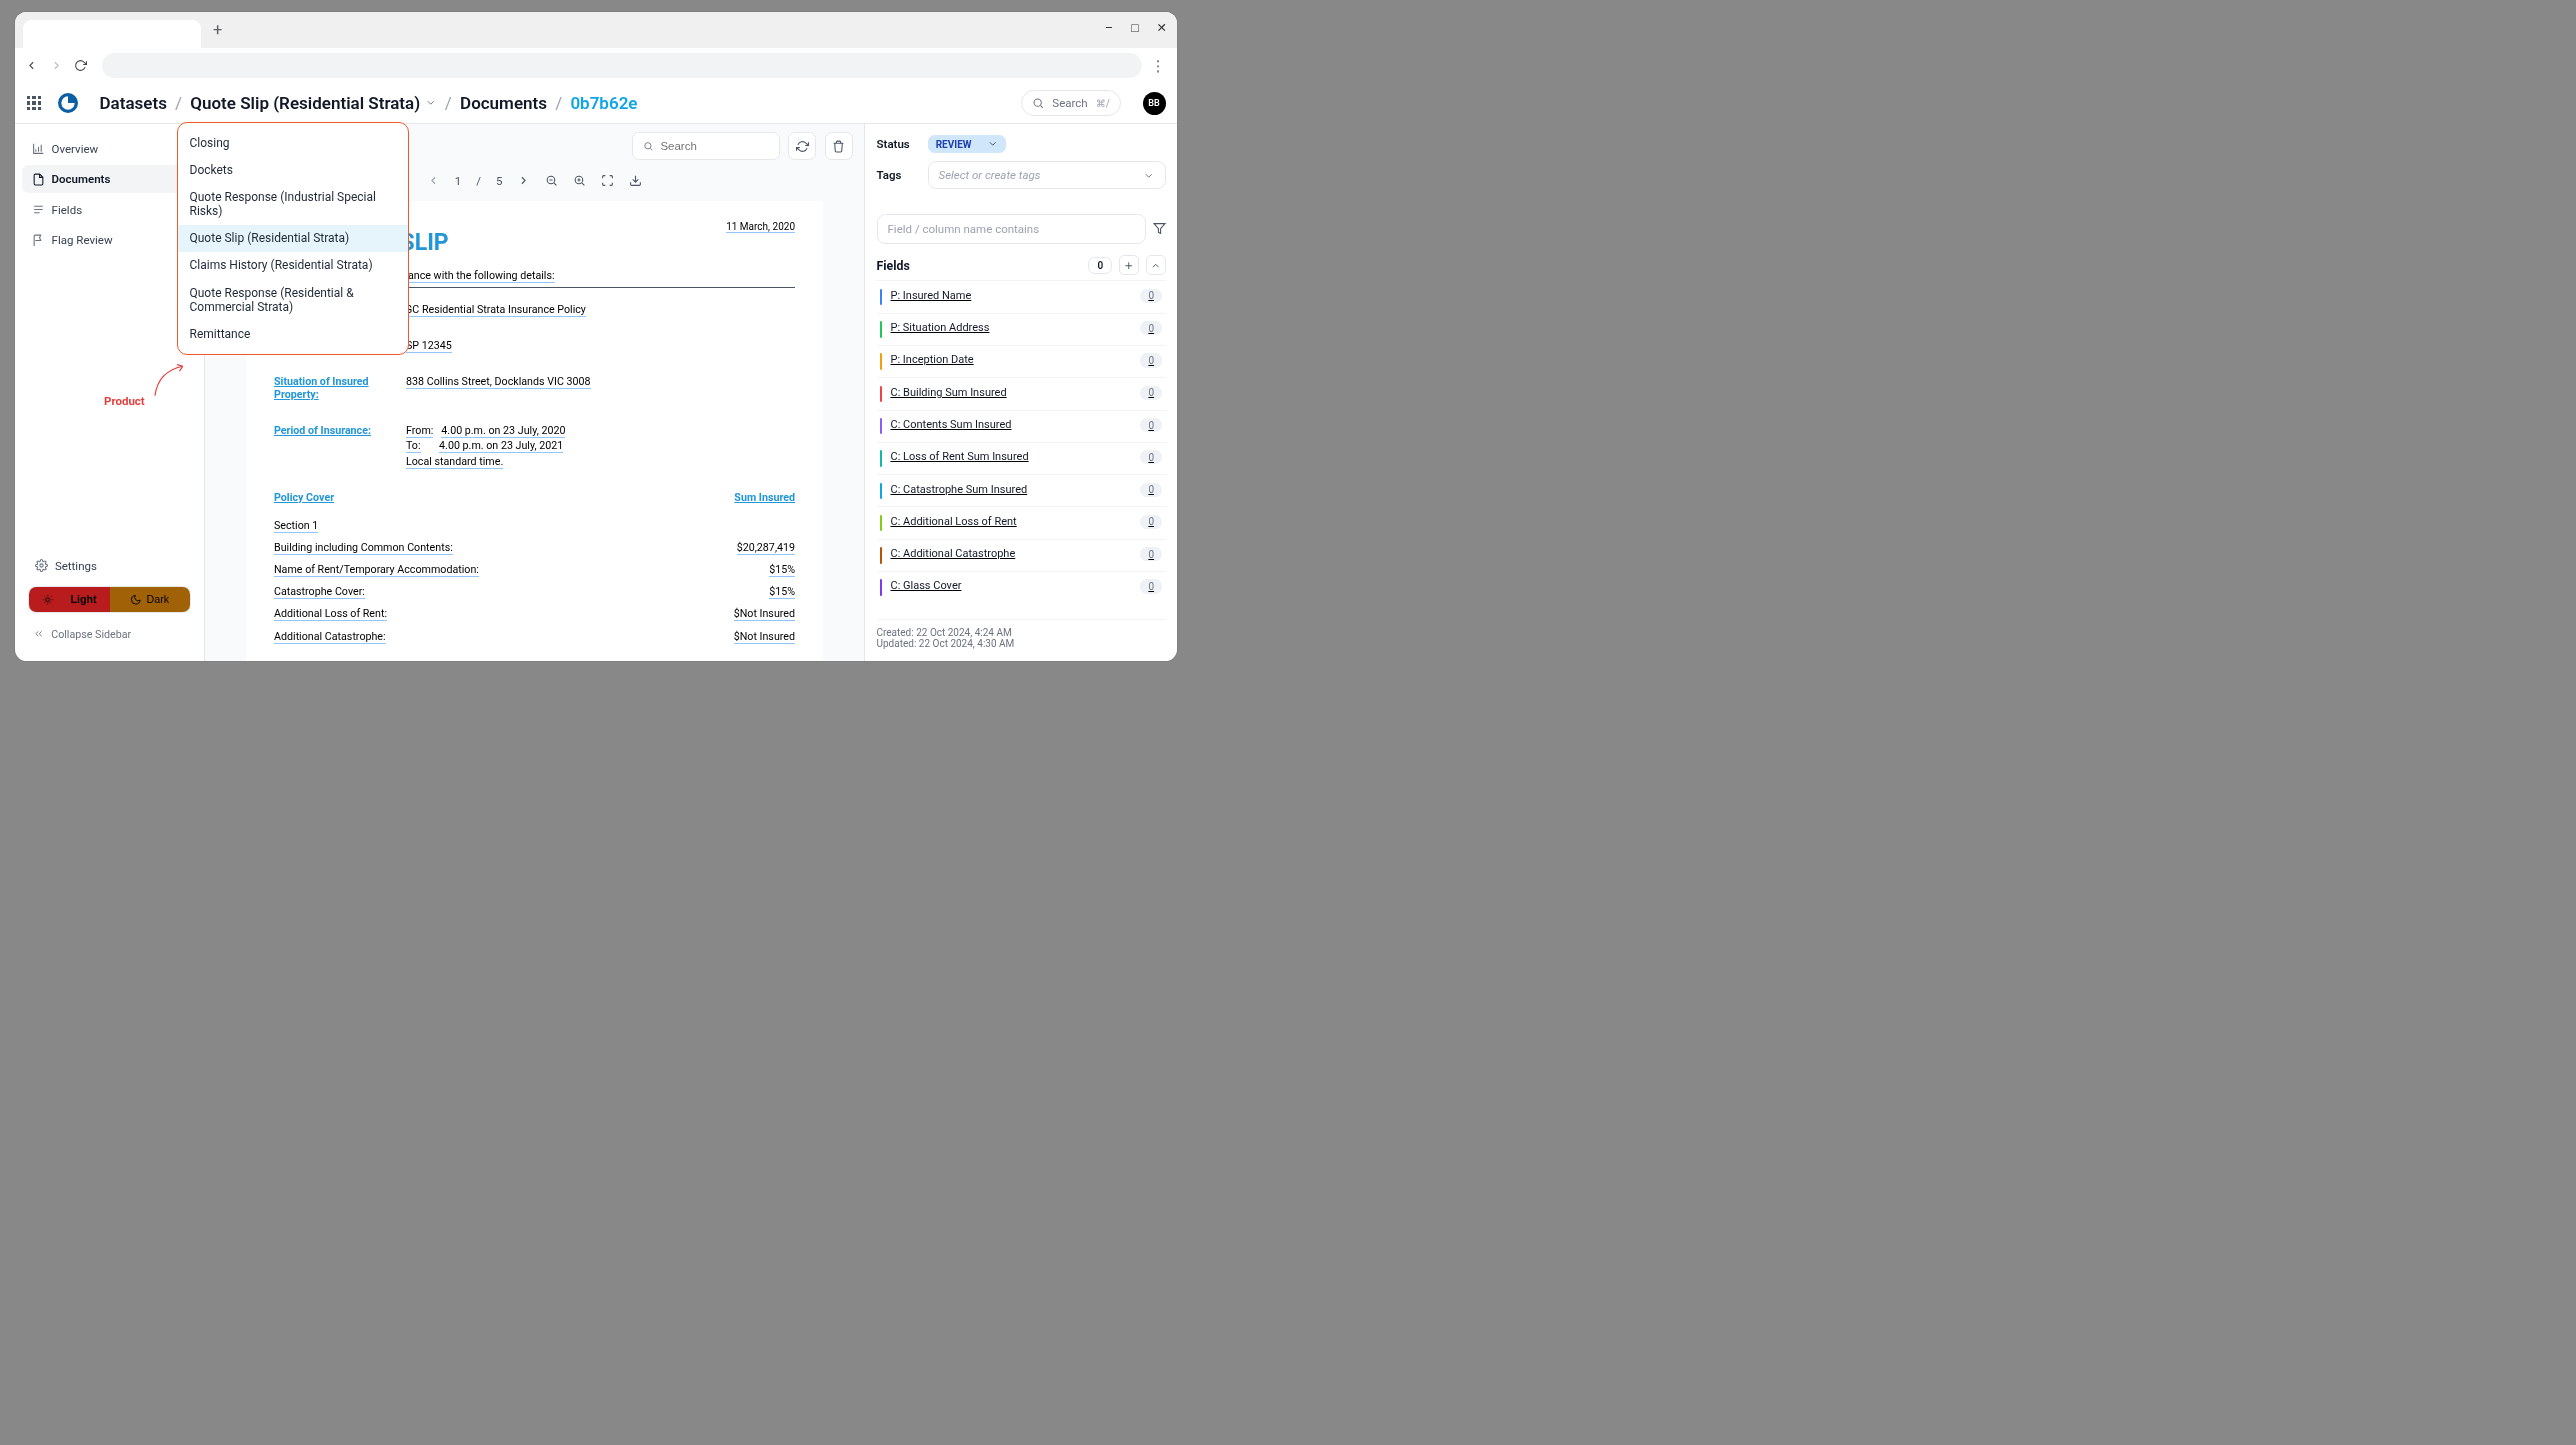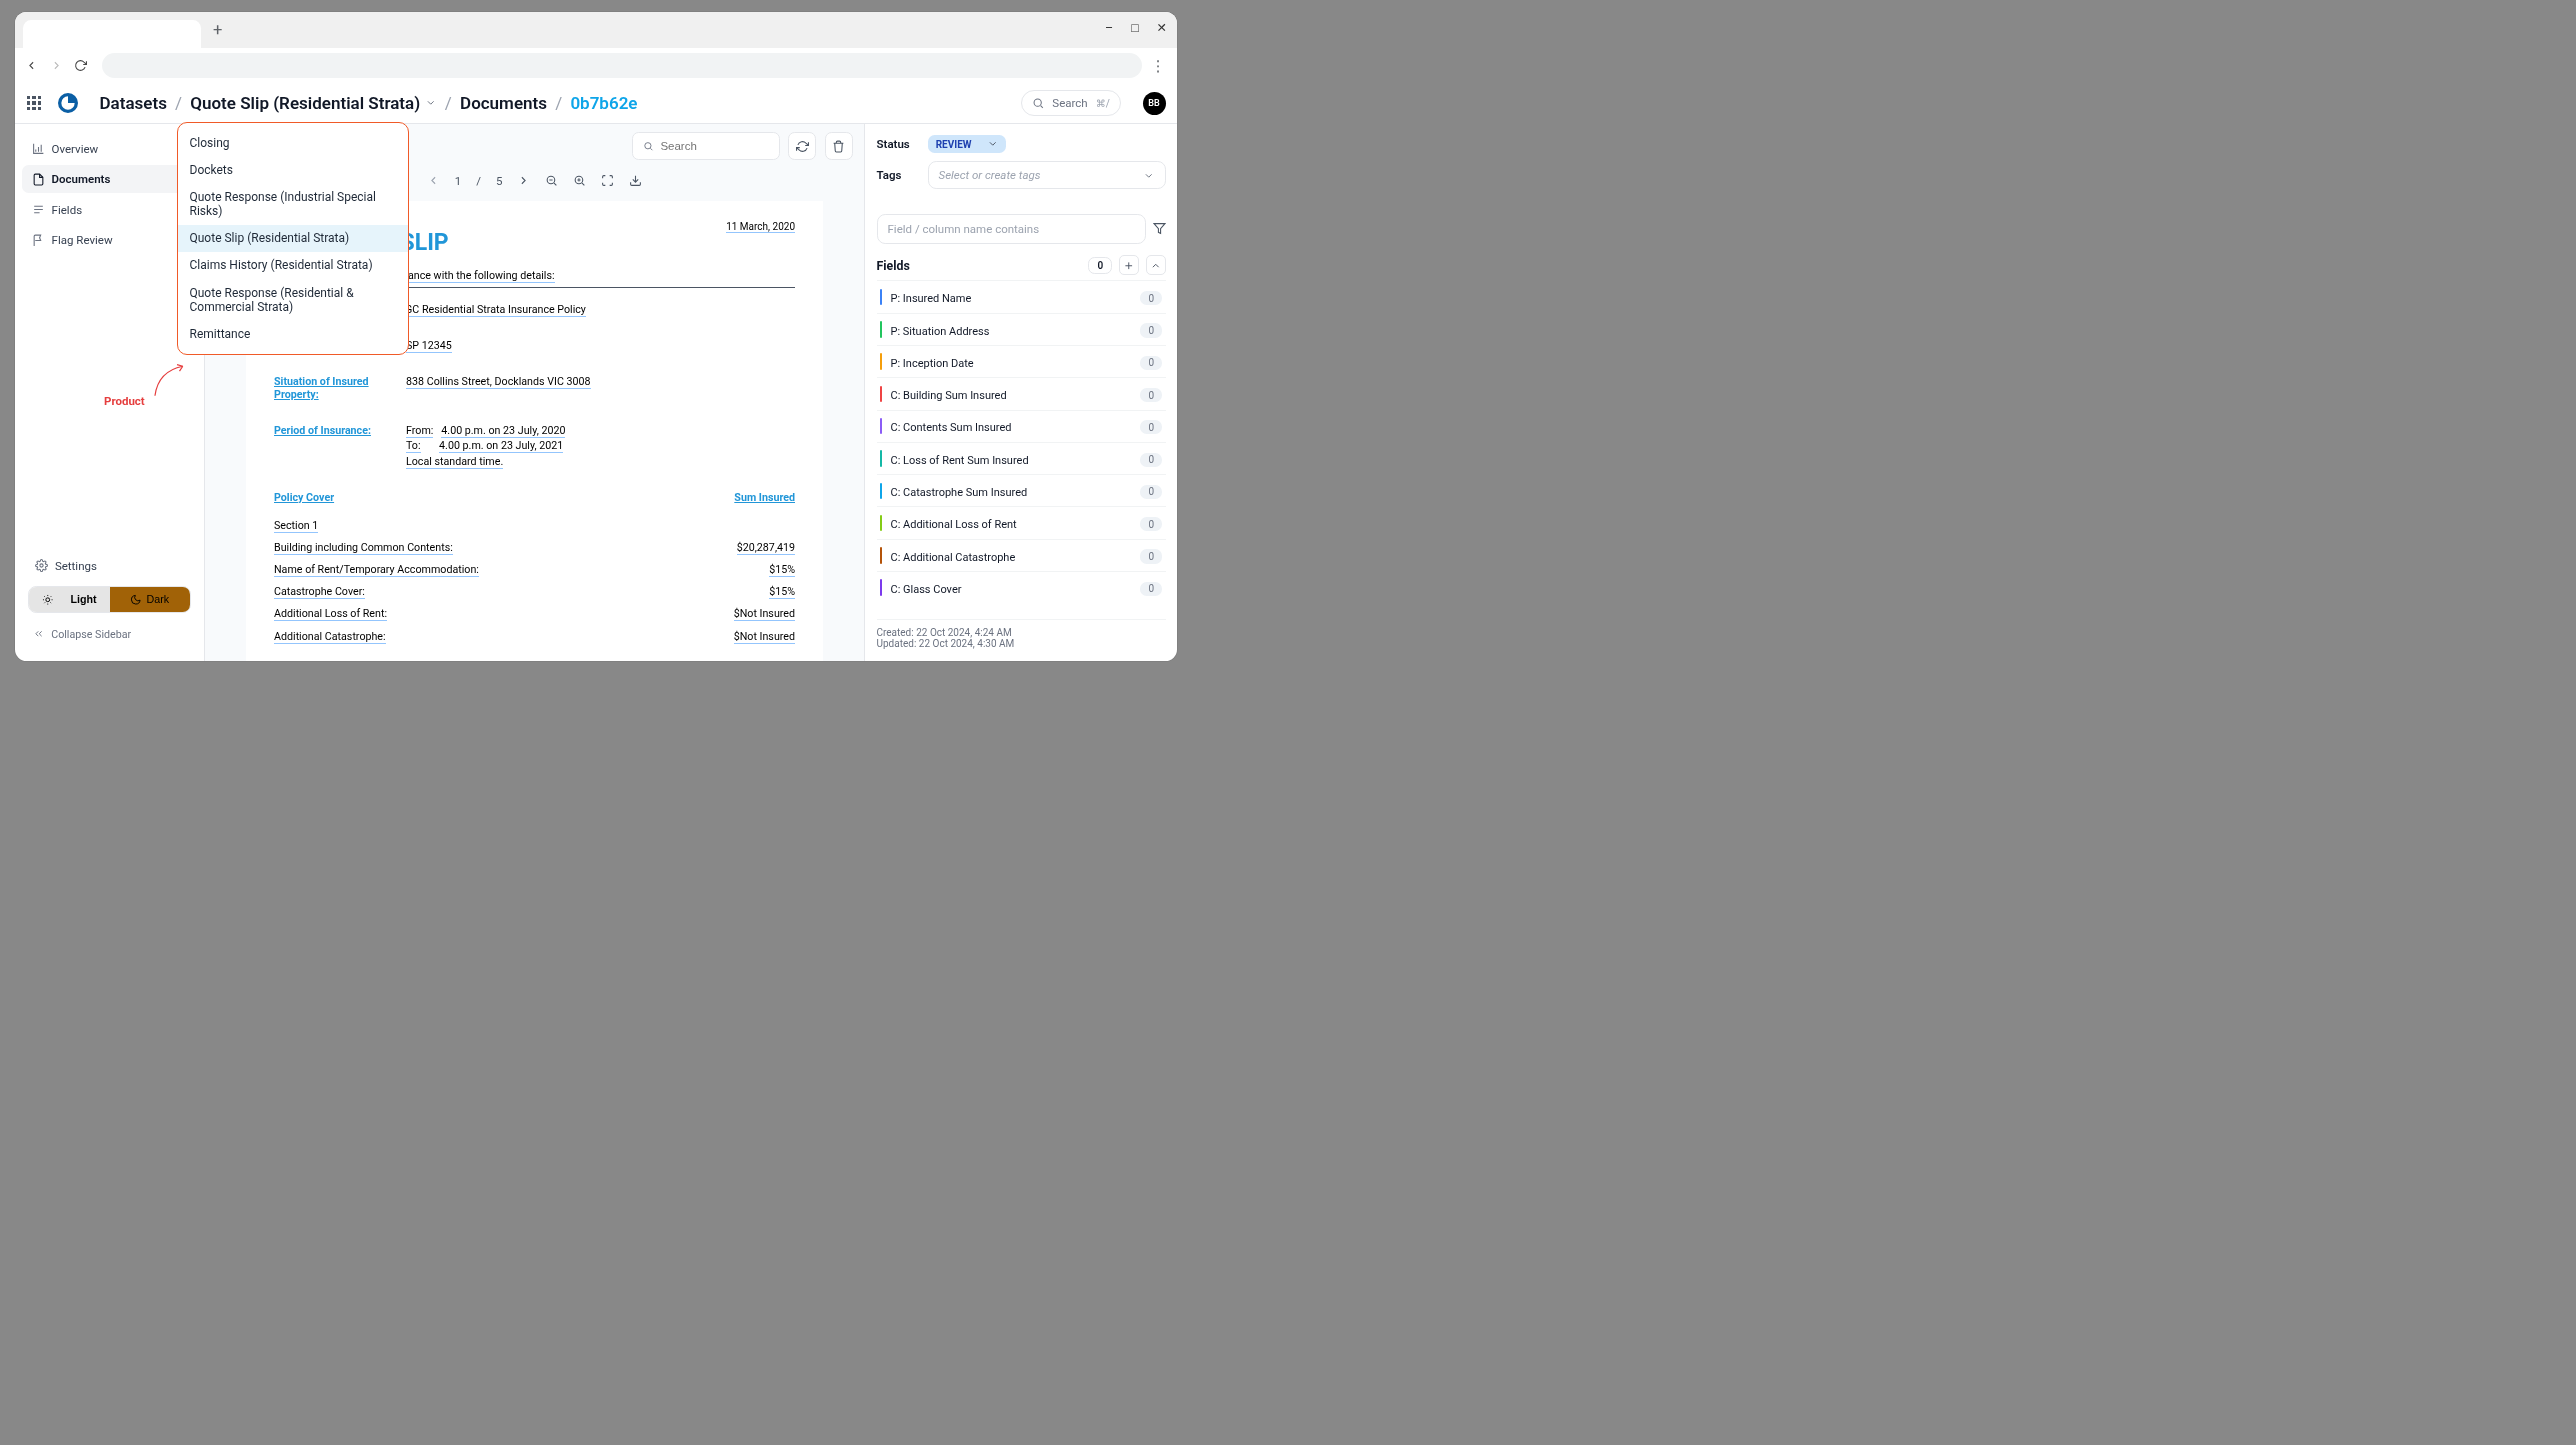--- a/index.html
+++ b/index.html
@@ -166,21 +166,21 @@
   background: #a16207;
   padding: 6.6px 0;
   font-size: 10.7px;
   cursor: pointer;
   display: flex;
   align-items: center;
   justify-content: center;
   gap: 5px;
 }
 .theme-toggle button.active {
-  background: #e5e5e5;
+  background: #b91c1c;
   font-weight: 600;
   gap: 17px;
 }
 .collapse-row {
   display: flex; align-items: center; gap: 6.6px;
   color: #6b7280; font-size: 10.7px;
   padding: 8.2px 8.2px;
   cursor: pointer;
 }
 .main {
@@ -344,23 +344,24 @@
 .fields-header {
   display: flex; align-items: center;
   margin-top: 11.5px; margin-bottom: 5px;
 }
 .fields-header .title { font-weight: 700; font-size: 12.4px; color: #111827; }
 .fields-header .right { margin-left: auto; display: flex; align-items: center; gap: 6.6px; }
 .pill { border: 0.8px solid #e5e7eb; border-radius: 6.6px; padding: 1.6px 8.2px; font-size: 10px; color: #111827; font-weight: 600; }
 .circle-btn { width: 20px; height: 20px; border: 0.8px solid #e5e7eb; border-radius: 5px; display: flex; align-items: center; justify-content: center; cursor: pointer; color: #4b5563; }
 .fields-list { overflow-y: auto; flex: 1; }
 .field-item {
-  display: flex; align-items: flex-end;
+  display: flex; align-items: flex-start;
   padding: 7.4px 3.3px;
   border-top: 0.8px solid #f1f3f4;
+  text-decoration: underline;
 }
 .field-bar { width: 2.5px; height: 16.5px; border-radius: 1.6px; margin-right: 8.2px; }
 .field-name { flex: 1; font-size: 11px; color: #111827; }
 .field-count {
   background: #eef2f6;
   color: #6b7280;
   border-radius: 6.6px;
   padding: 1.6px 8.2px;
   font-size: 10px;
 }

